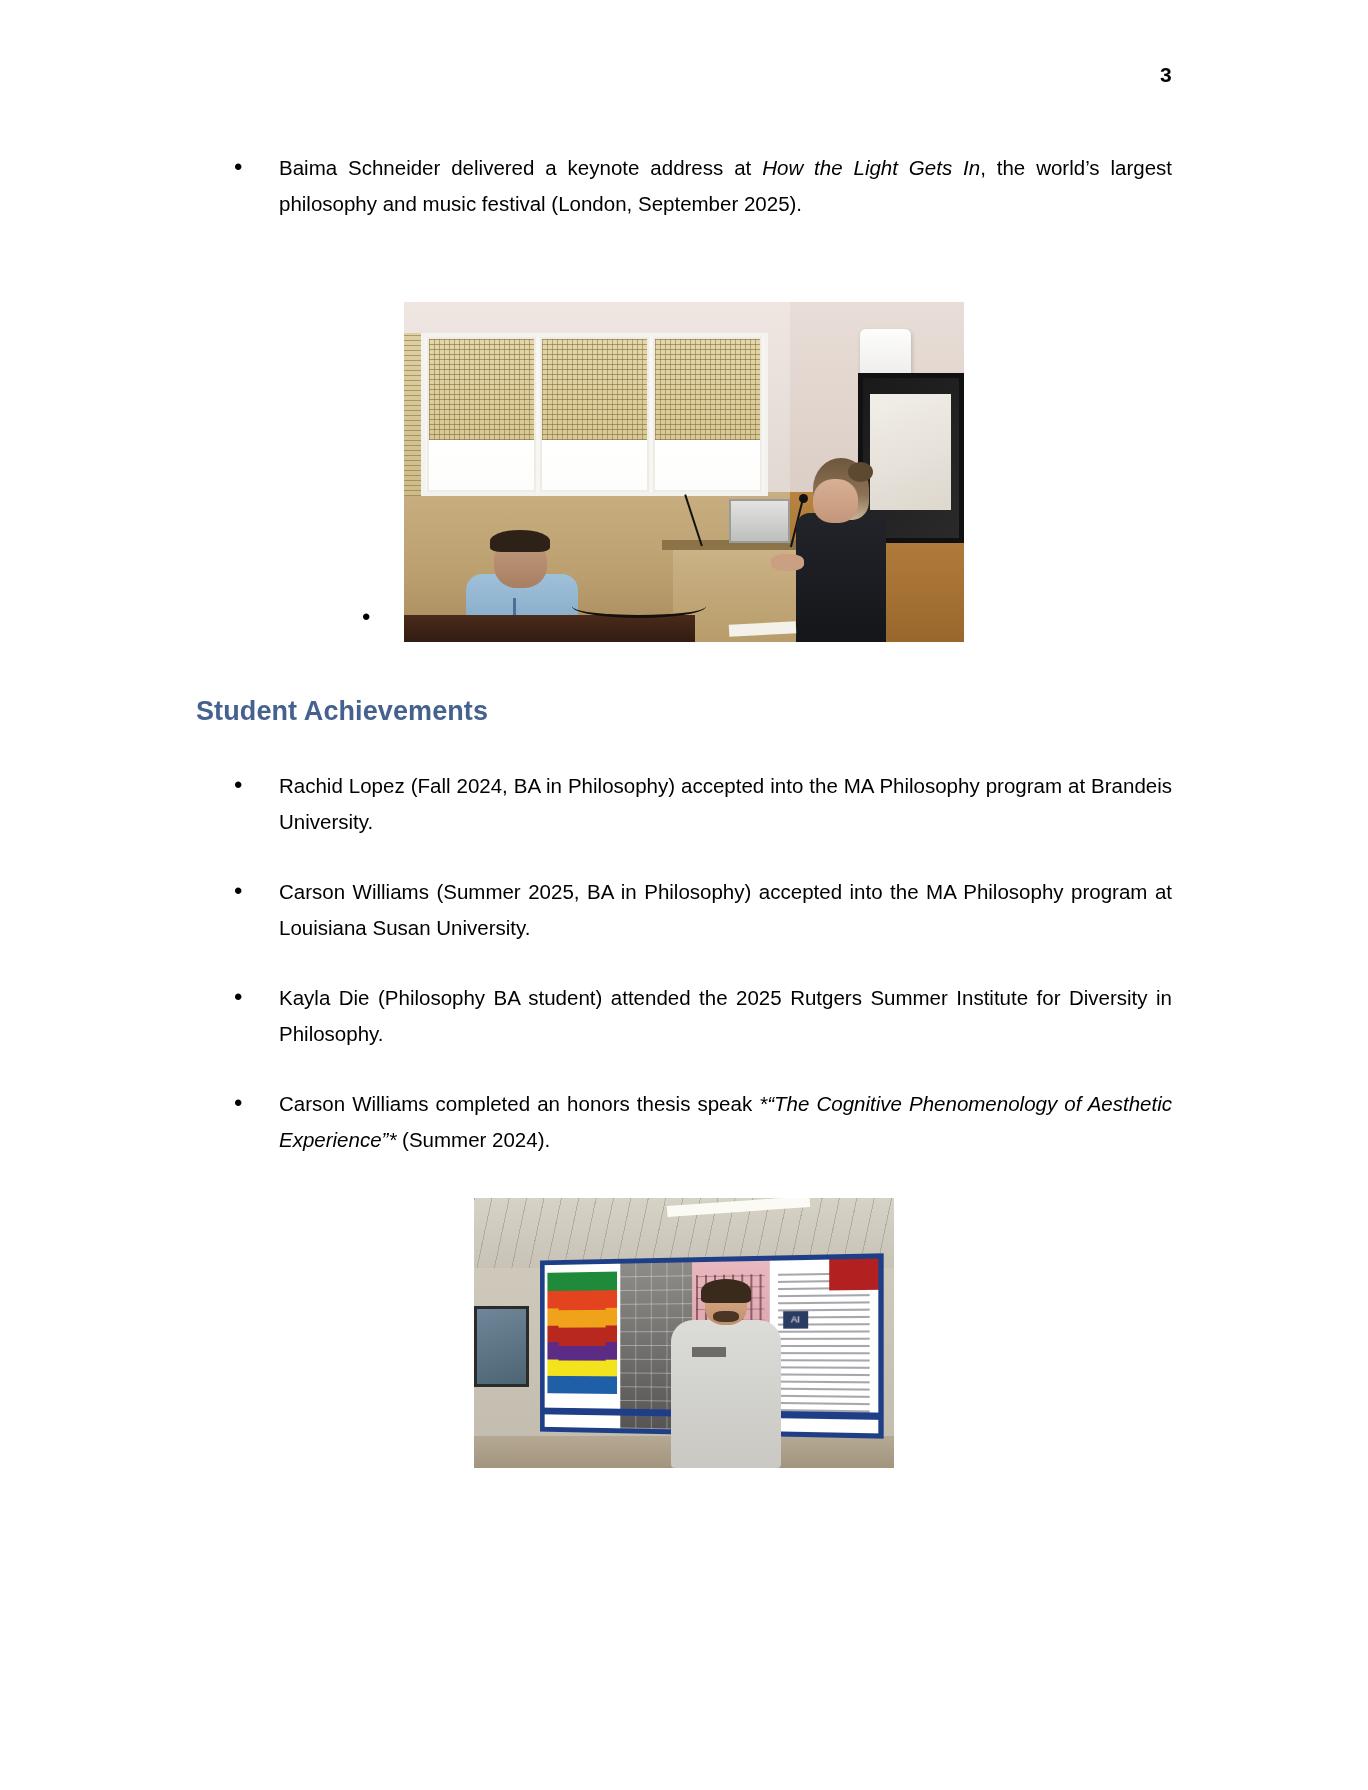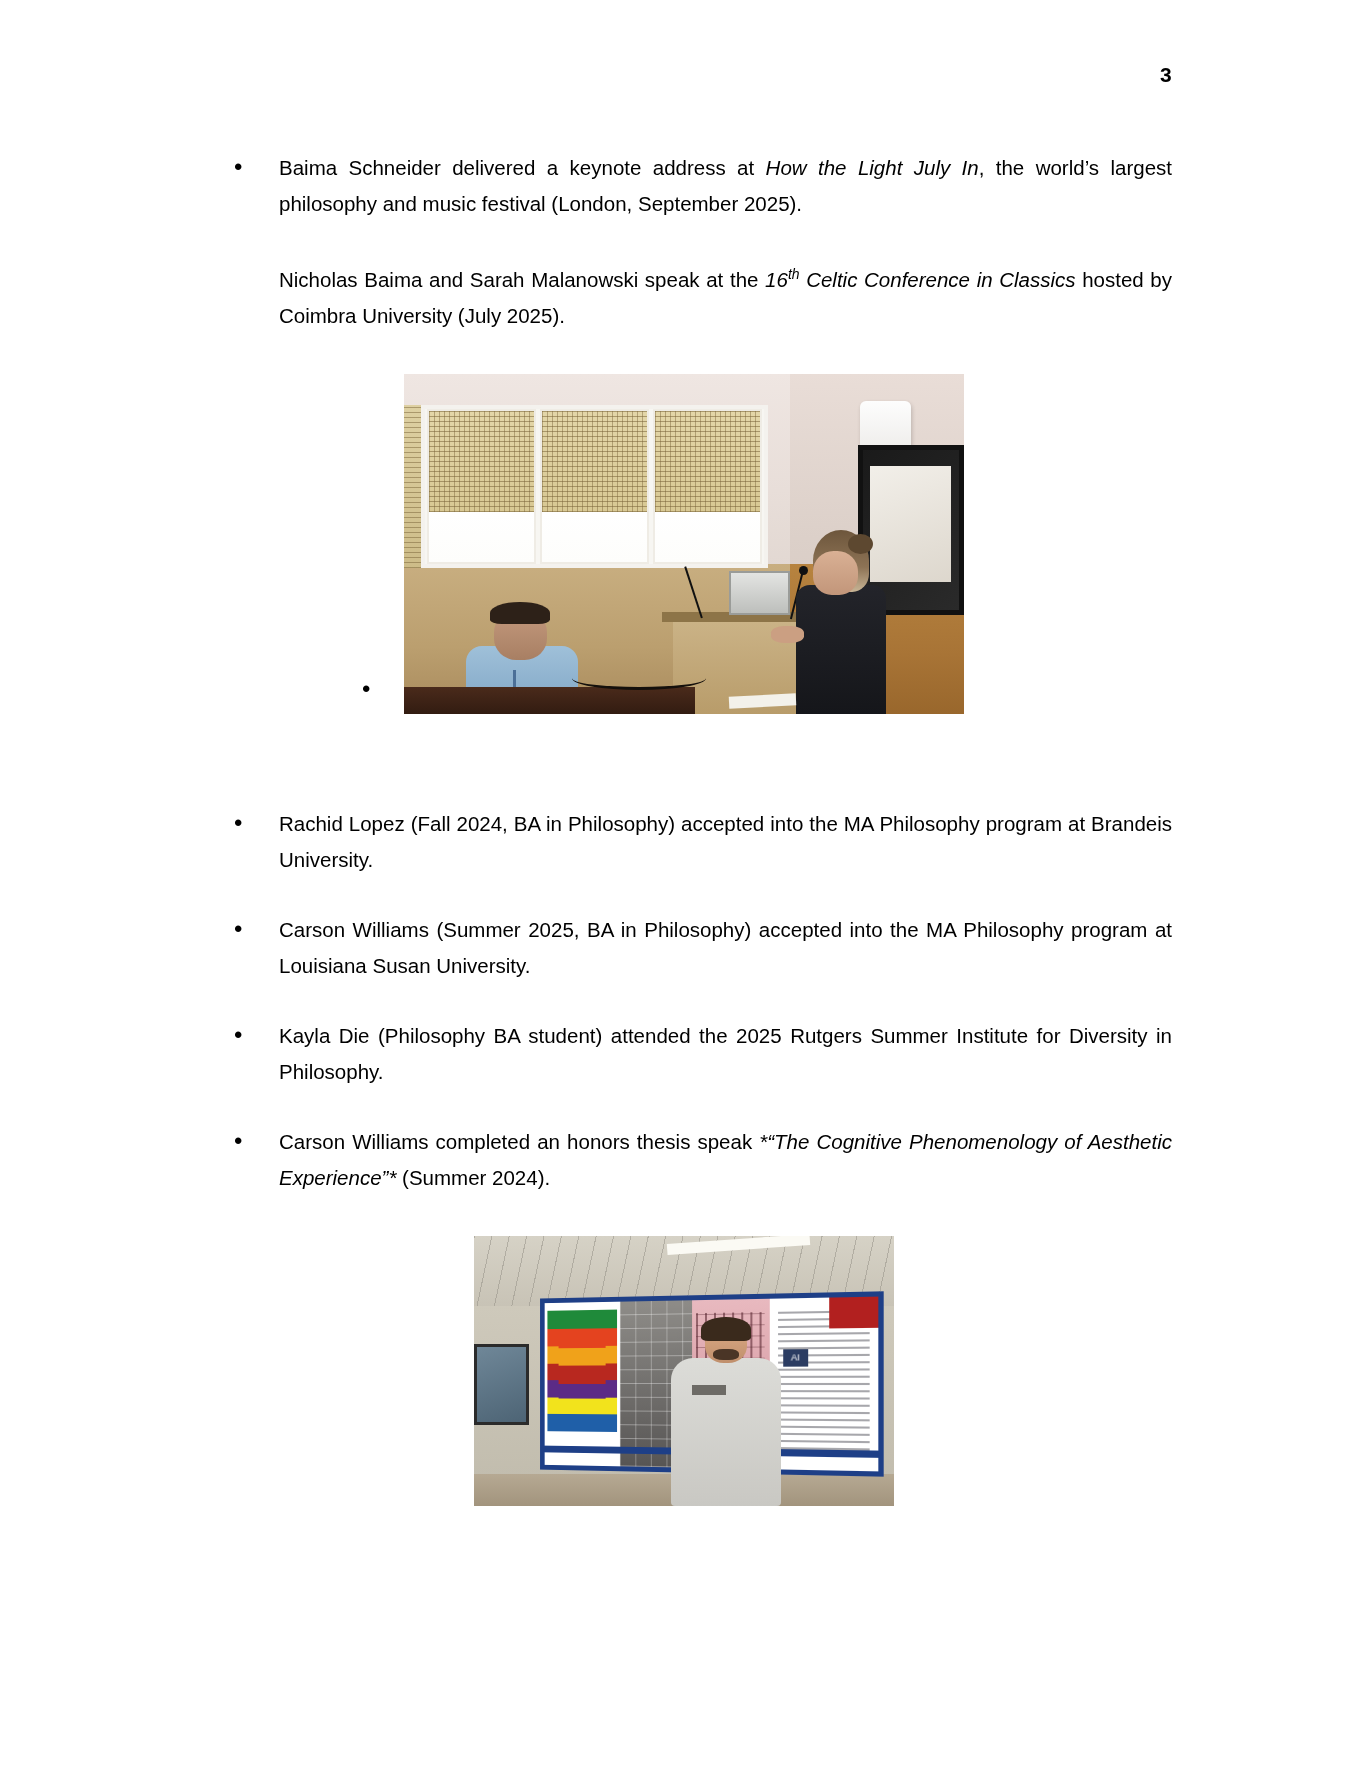--- a/index.html
+++ b/index.html
@@ -449,29 +449,25 @@
 <div class="page">
 
   <div class="page-header">
     <div class="page-number">3</div>
   </div>
 
   <div class="content">
 
     <div class="bullet-block">
       <span class="bullet-marker">•</span>
-      <p class="para"><span>Baima Schneider delivered a keynote address at </span><em>How the Light July In</em><span>, the world’s largest philosophy and music festival (London, September 2025).</span></p>
+      <p class="para"><span>Baima Schneider delivered a keynote address at </span><em>How the Light Gets In</em><span>, the world’s largest philosophy and music festival (London, September 2025).</span></p>
     </div>
 
     <div class="gap-md"></div>
 
-    <div class="bullet-block">
-      <span class="bullet-marker"></span>
-      <p class="para"><span>Nicholas Baima and Sarah Malanowski speak at the </span><em>16</em><sup>th</sup><em> Celtic Conference in Classics</em><span> hosted by Coimbra University (July 2025).</span></p>
-    </div>
 
     <div class="gap-md"></div>
 
     <div class="bullet-block" style="padding-left:0;">
       <span class="bullet-marker" style="left:166px; top:298px; font-size:24px;">•</span>
       <div class="figure-wrap">
         <div class="figure-1">
           <div class="f1-wall-upper"></div>
           <div class="f1-wall-right"></div>
           <div class="f1-wainscot"></div>
@@ -512,20 +508,21 @@
           <div class="f1-woman-arm"></div>
           <div class="f1-table"></div>
           <div class="f1-cable"></div>
           <div class="f1-paper"></div>
         </div>
       </div>
     </div>
 
     <div class="gap-lg"></div>
 
+    <h2 class="section-heading">Student Achievements</h2>
 
     <div class="gap-md"></div>
 
     <div class="bullet-block">
       <span class="bullet-marker">•</span>
       <p class="para"><span>Rachid Lopez (Fall 2024, BA in Philosophy) accepted into the MA Philosophy program at Brandeis University.</span></p>
     </div>
 
     <div class="gap-sm"></div>
 

